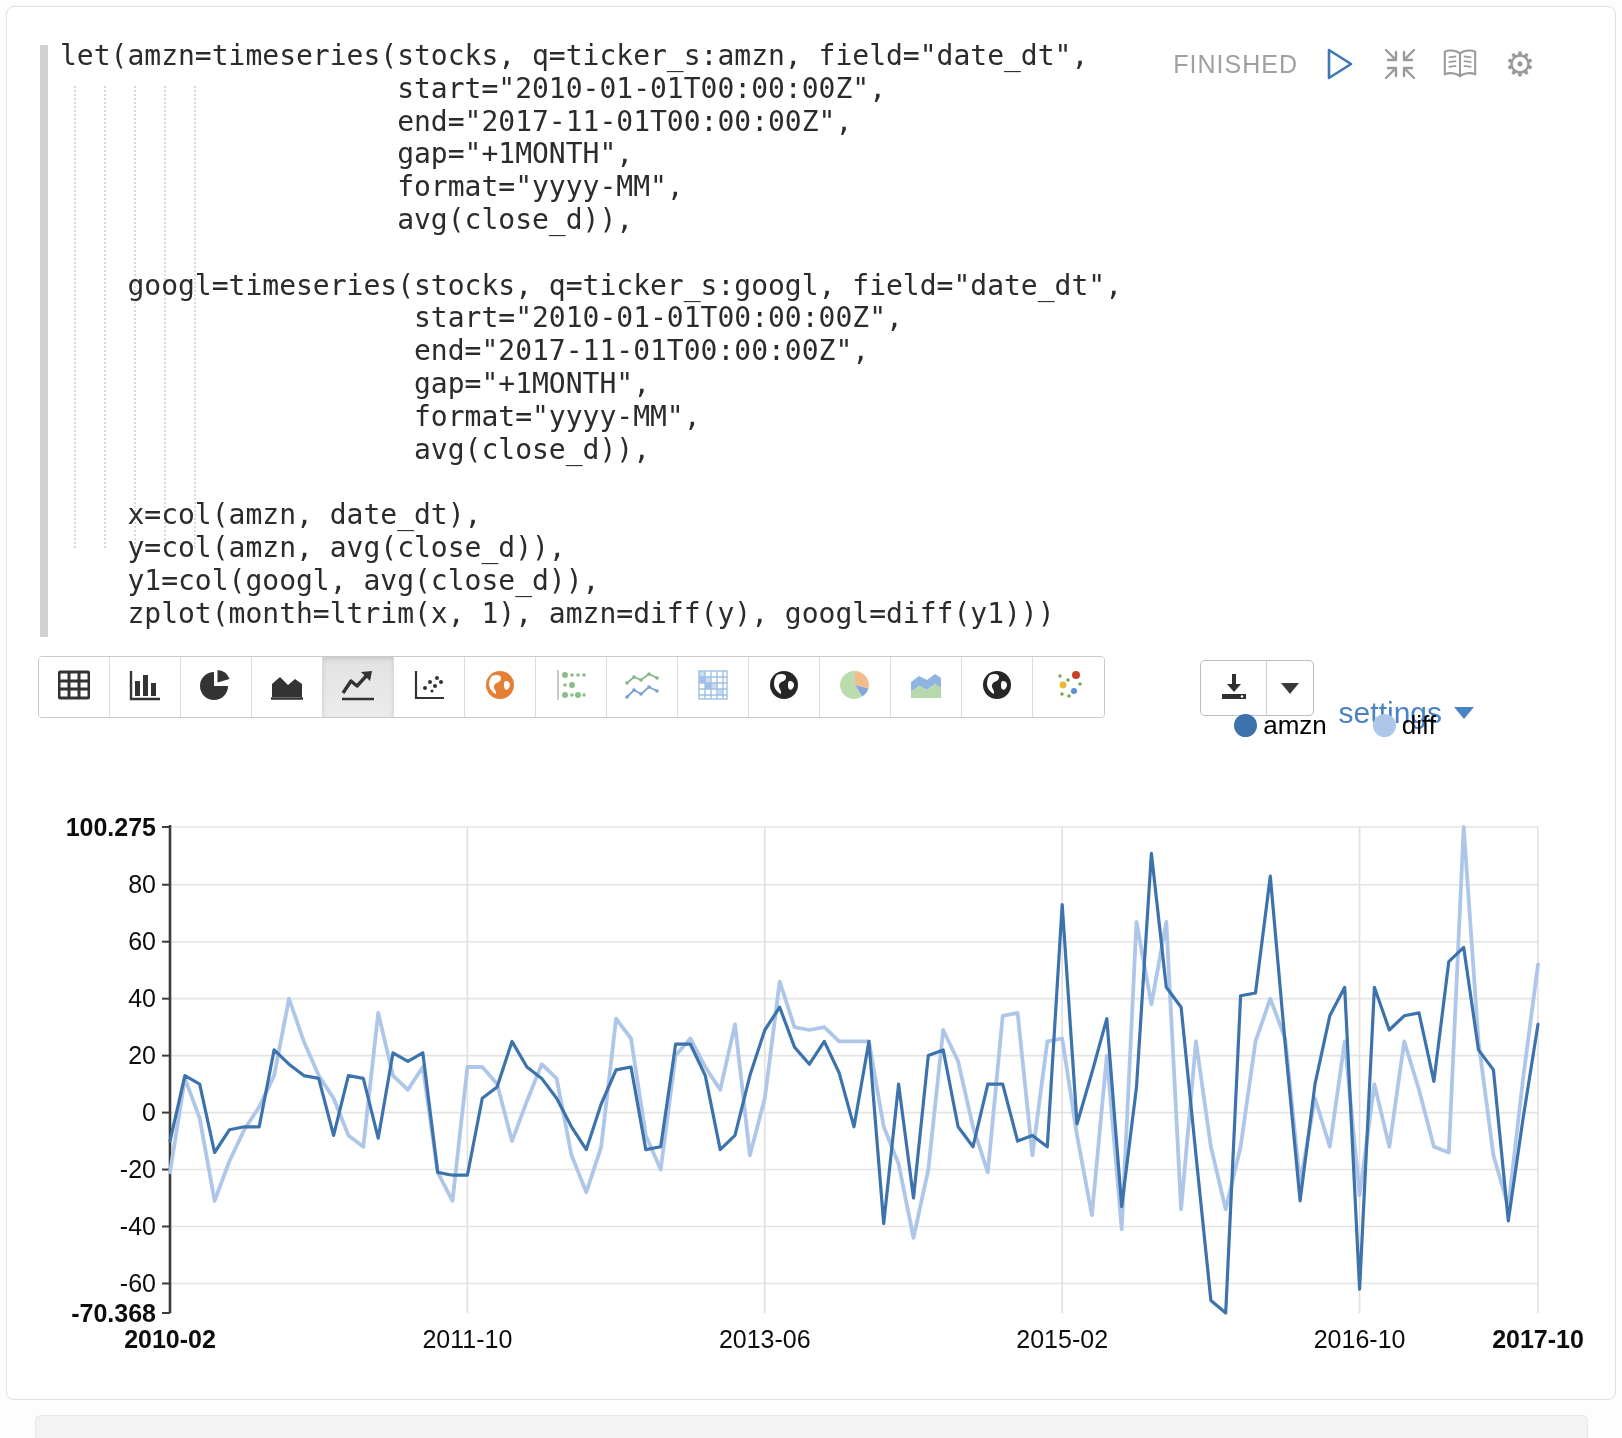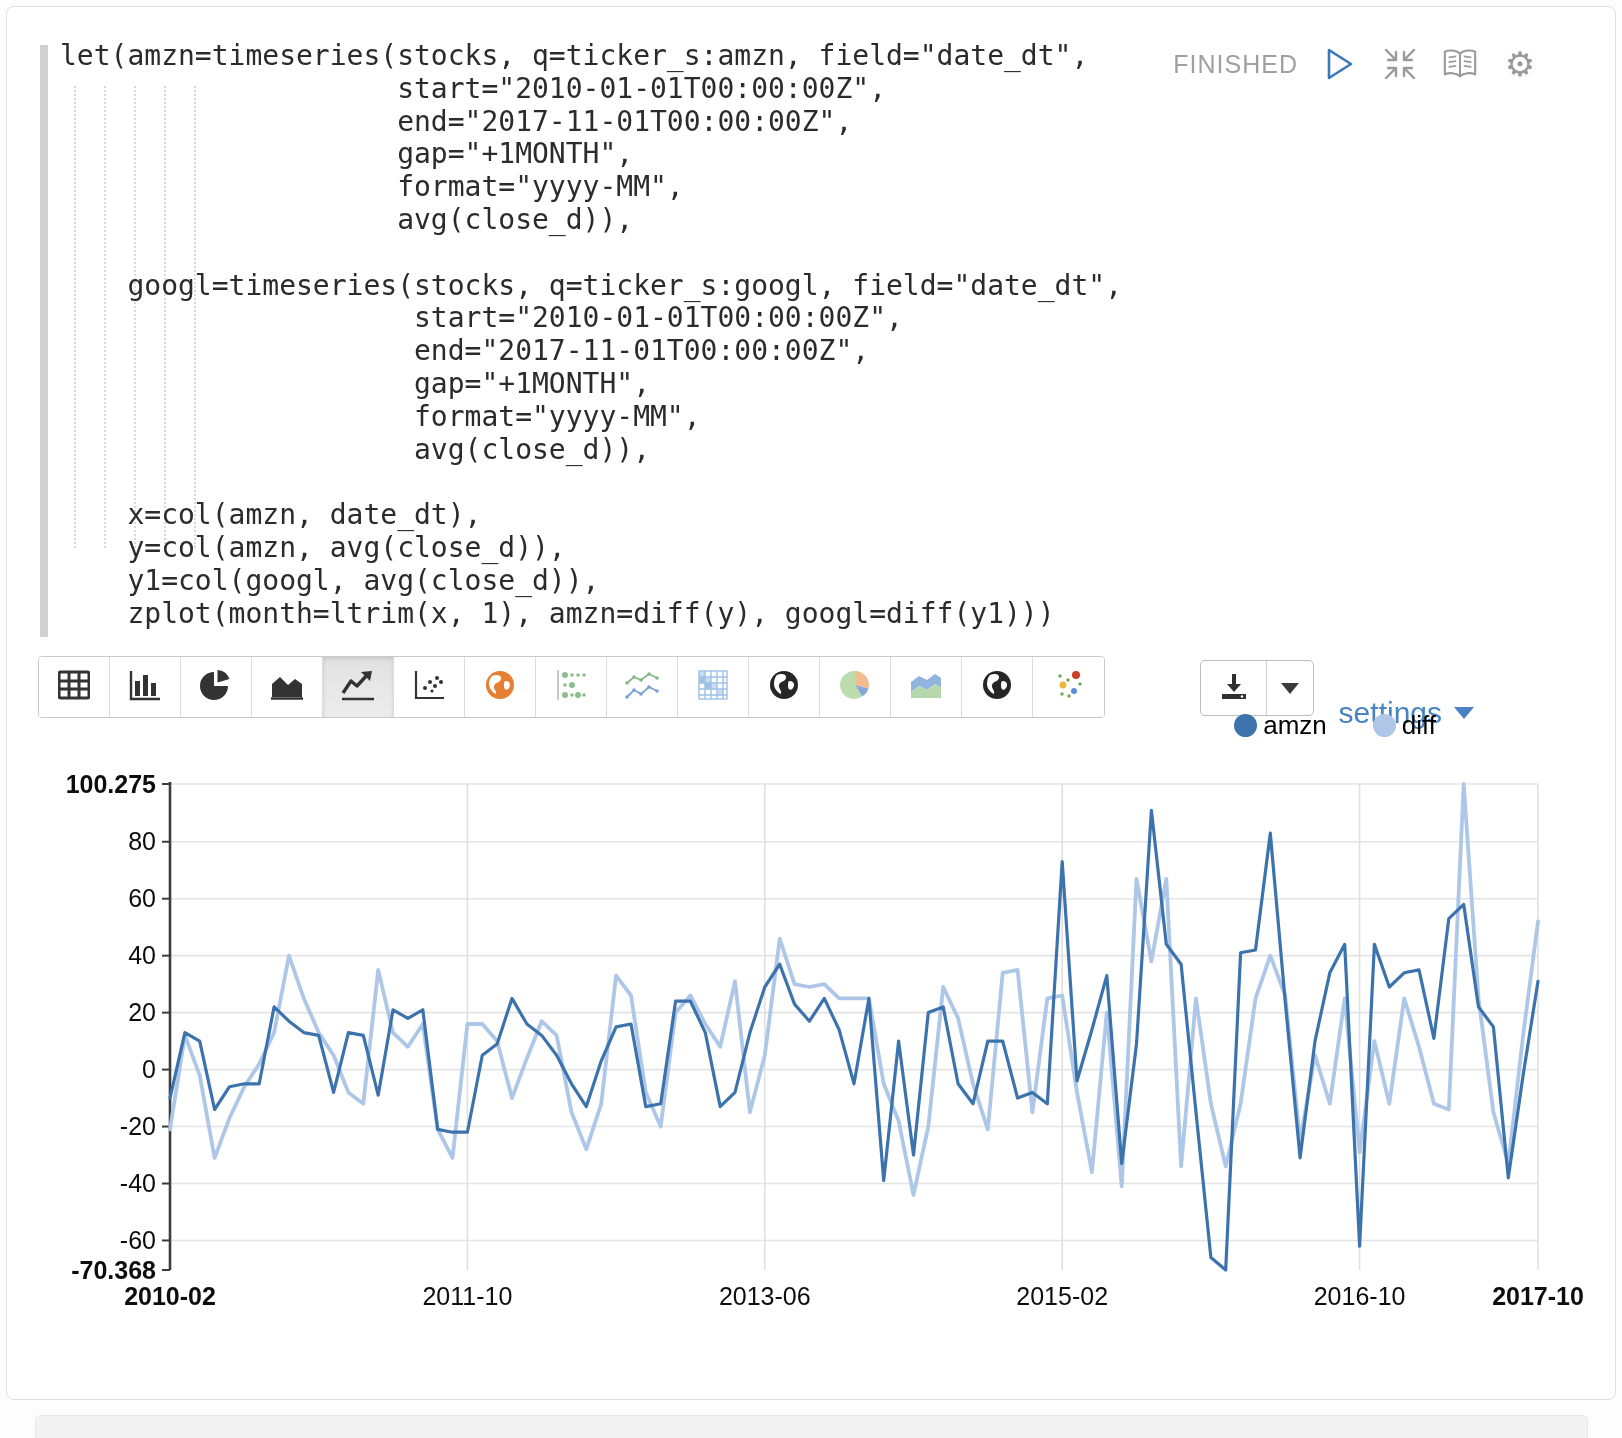--- a/index.html
+++ b/index.html
@@ -23,21 +23,21 @@
   #dl-caret { width:46px; display:flex; align-items:center; justify-content:center; cursor:pointer; }
   .caret-down { width:0; height:0; border-left:9px solid transparent; border-right:9px solid transparent; border-top:11px solid #3a3a3a; }
   #settings { position:absolute; top:668px; right:148px; display:flex; align-items:center; gap:12px; cursor:pointer;margin-top:28px; }
   #settings-label { color:#4a83c4; font-size:30px; }
   .caret-blue { width:0; height:0; border-left:10px solid transparent; border-right:10px solid transparent; border-top:12px solid #4a83c4; }
   
   #legend { position:absolute; top:710px; right:186px; display:flex; gap:46px; z-index:3; }
   .legend-item { display:flex; align-items:center; gap:6px; cursor:pointer; }
   .legend-dot { width:23px; height:23px; border-radius:50%; }
   .legend-label { font-size:26px; color:#000; }
-  #chart-wrap { position:absolute; left:0; top:692px; width:1622px; height:630px; }
+  #chart-wrap { position:absolute; left:0; top:735px; width:1622px; height:630px; }
   #next-paragraph { position:absolute; left:35px; top:1415px; width:1553px; height:23px; background:#f3f3f3; border:1px solid #e7e7e7; border-bottom:none; border-radius:6px 6px 0 0; }
   svg text { font-family:"Liberation Sans", sans-serif; }
 </style>
 </head>
 <body>
 
 <div id="card"></div>
 
 <div id="gutter"></div>
 <div id="guides">

